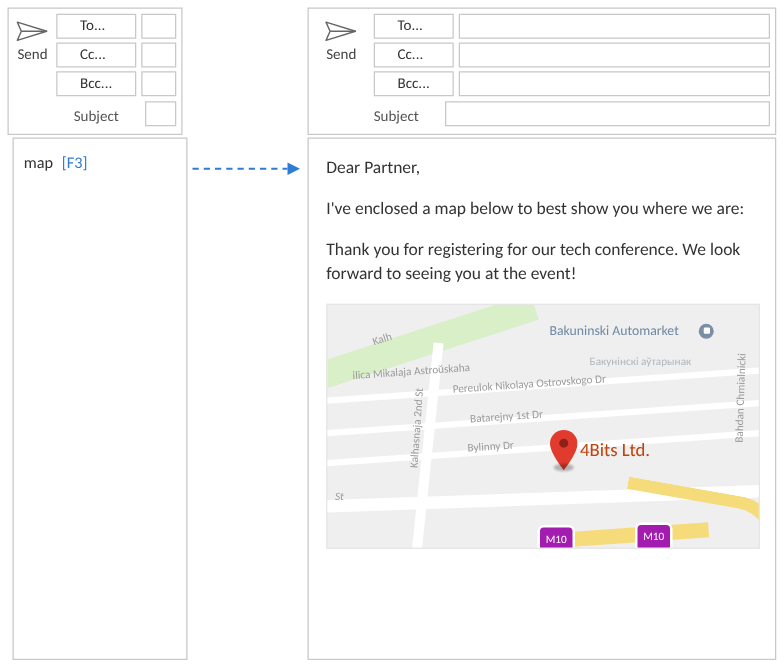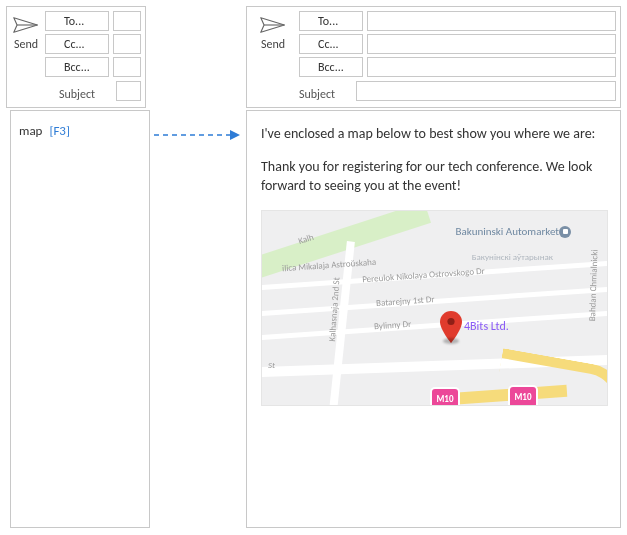--- a/index.html
+++ b/index.html
@@ -161,21 +161,21 @@
   }
   .map-label.rot { transform:rotate(-86deg); transform-origin:left top; }
   .map-label.rot2 { transform:rotate(-88deg); transform-origin:left top; }
 
   .poi {
     position:absolute;
     font-size:11px;
     color:#6f88a1;
     display:flex;
     align-items:flex-end;
-    gap:0;
+    gap:16px;
   }
   .poi-sub { position:absolute; font-size:9px; color:#b0b7bf; }
   .poi-dot {
     width:12px; height:12px; border-radius:50%;
     background:#7a8fa6;
     display:flex; align-items:center; justify-content:center;
   }
   .poi-dot::after{
     content:""; width:5px; height:5px; background:#fff; border-radius:1px;
   }
@@ -187,33 +187,33 @@
   }
   .pin svg { width:22px; height:32px; display:block; }
   .pin-shadow{
     position:absolute; left:3px; top:27px;
     width:16px; height:6px; border-radius:50%;
     background:rgba(0,0,0,0.25); filter:blur(1px);
   }
   .pin-label {
     position:absolute;
     left:202px; top:108px;
-    font-size:12px;
-    color:#8b5cf6;
+    font-size:15px;
+    color:#c2410c;
     white-space:nowrap;
   }
 
   .shield {
     position:absolute;
     width:26px; height:20px;
     border-radius:3px;
-    background:#ec4899;
+    background:#a21caf;
     color:#fff;
     font-size:9px;
-    font-weight:700;
+    font-weight:400;
     display:flex; align-items:center; justify-content:center;
     box-shadow:0 0 0 2px #fff;
   }
   .shield.s1 { left:170px; top:178px; }
   .shield.s2 { left:248px; top:176px; }
 
   .parkband {
     position:absolute;
     left:-10px; top:18px;
     width:180px; height:22px;
@@ -280,20 +280,21 @@
   <span class="snippet-text">map</span>
   <span class="snippet-hint">[F3]</span>
 </div>
 
 <svg class="arrow" viewBox="0 0 90 14">
   <line x1="2" y1="7" x2="78" y2="7" stroke="#2e7cd6" stroke-width="1.6" stroke-dasharray="5 4"></line>
   <path d="M78 2 L88 7 L78 12 Z" fill="#2e7cd6"></path>
 </svg>
 
 <div class="body-pane large">
+  <p>Dear Partner,</p>
   <p>I've enclosed a map below to best show you where we are:</p>
   <p>Thank you for registering for our tech conference. We look forward to seeing you at the event!</p>
 
   <div class="map">
     <div class="parkband"></div>
     <div class="road thin h y1"></div>
     <div class="road thin h y2"></div>
     <div class="road thin h y3"></div>
     <div class="road h y4"></div>
     <div class="road v"></div>

